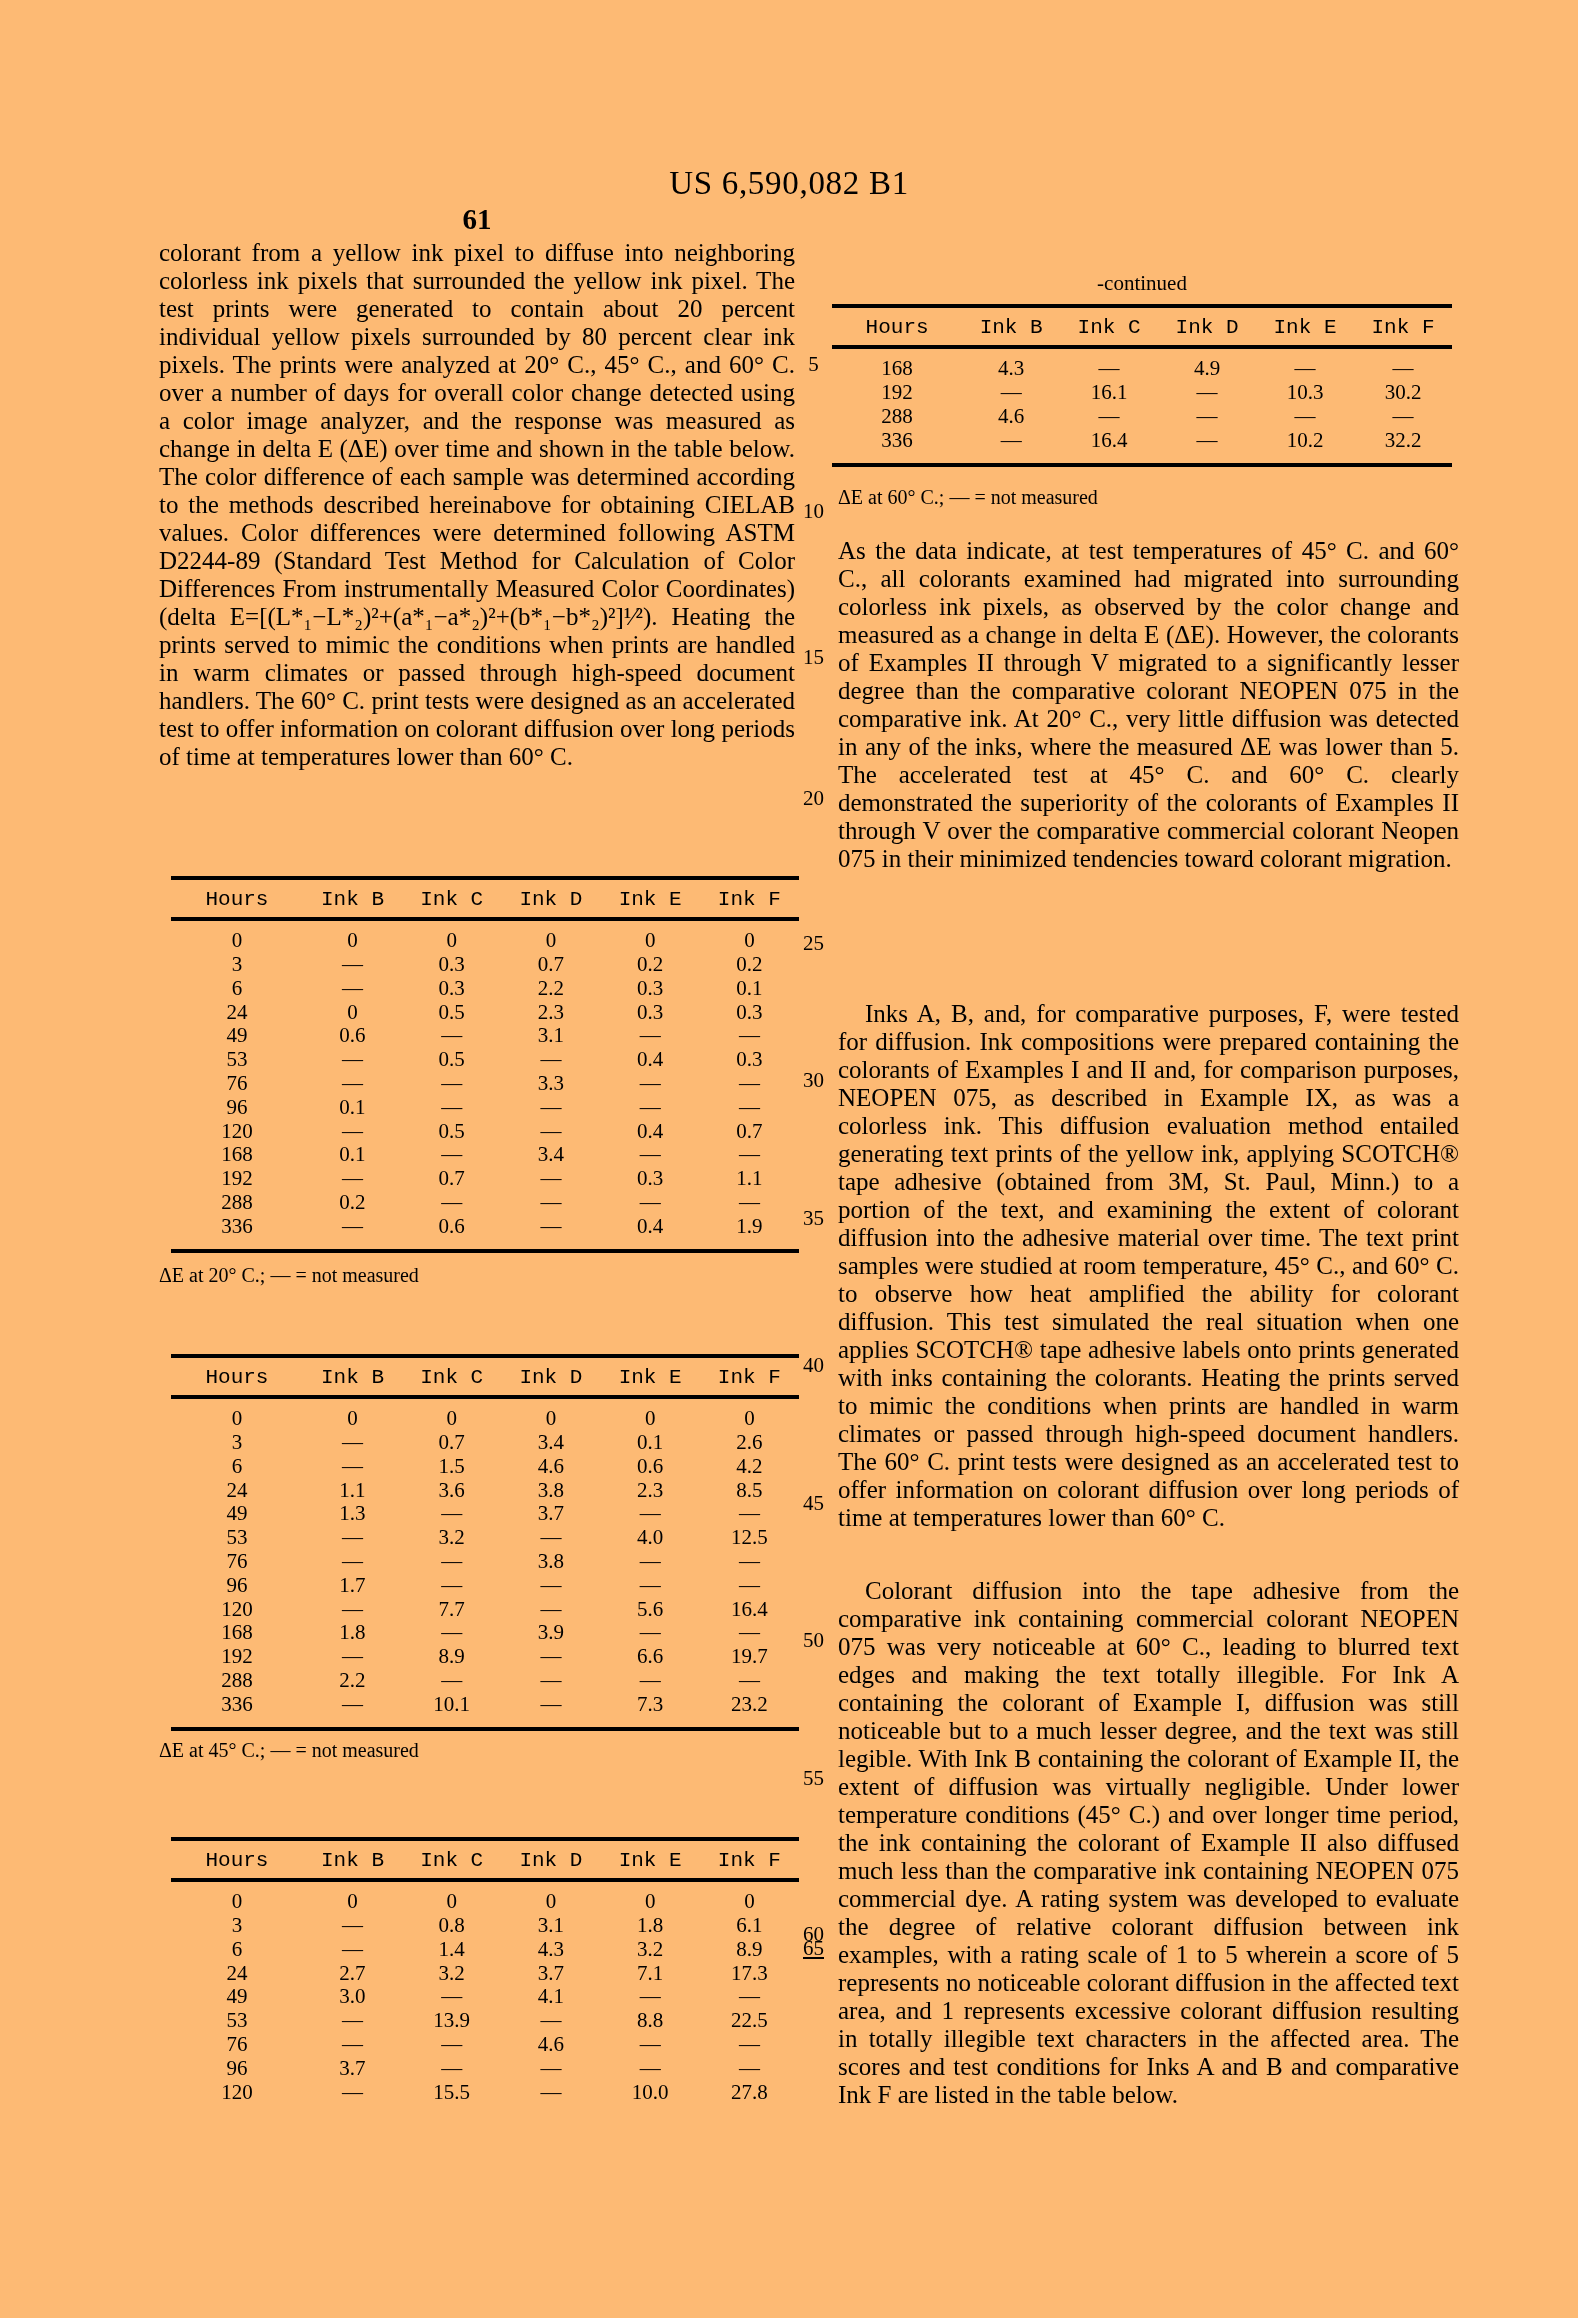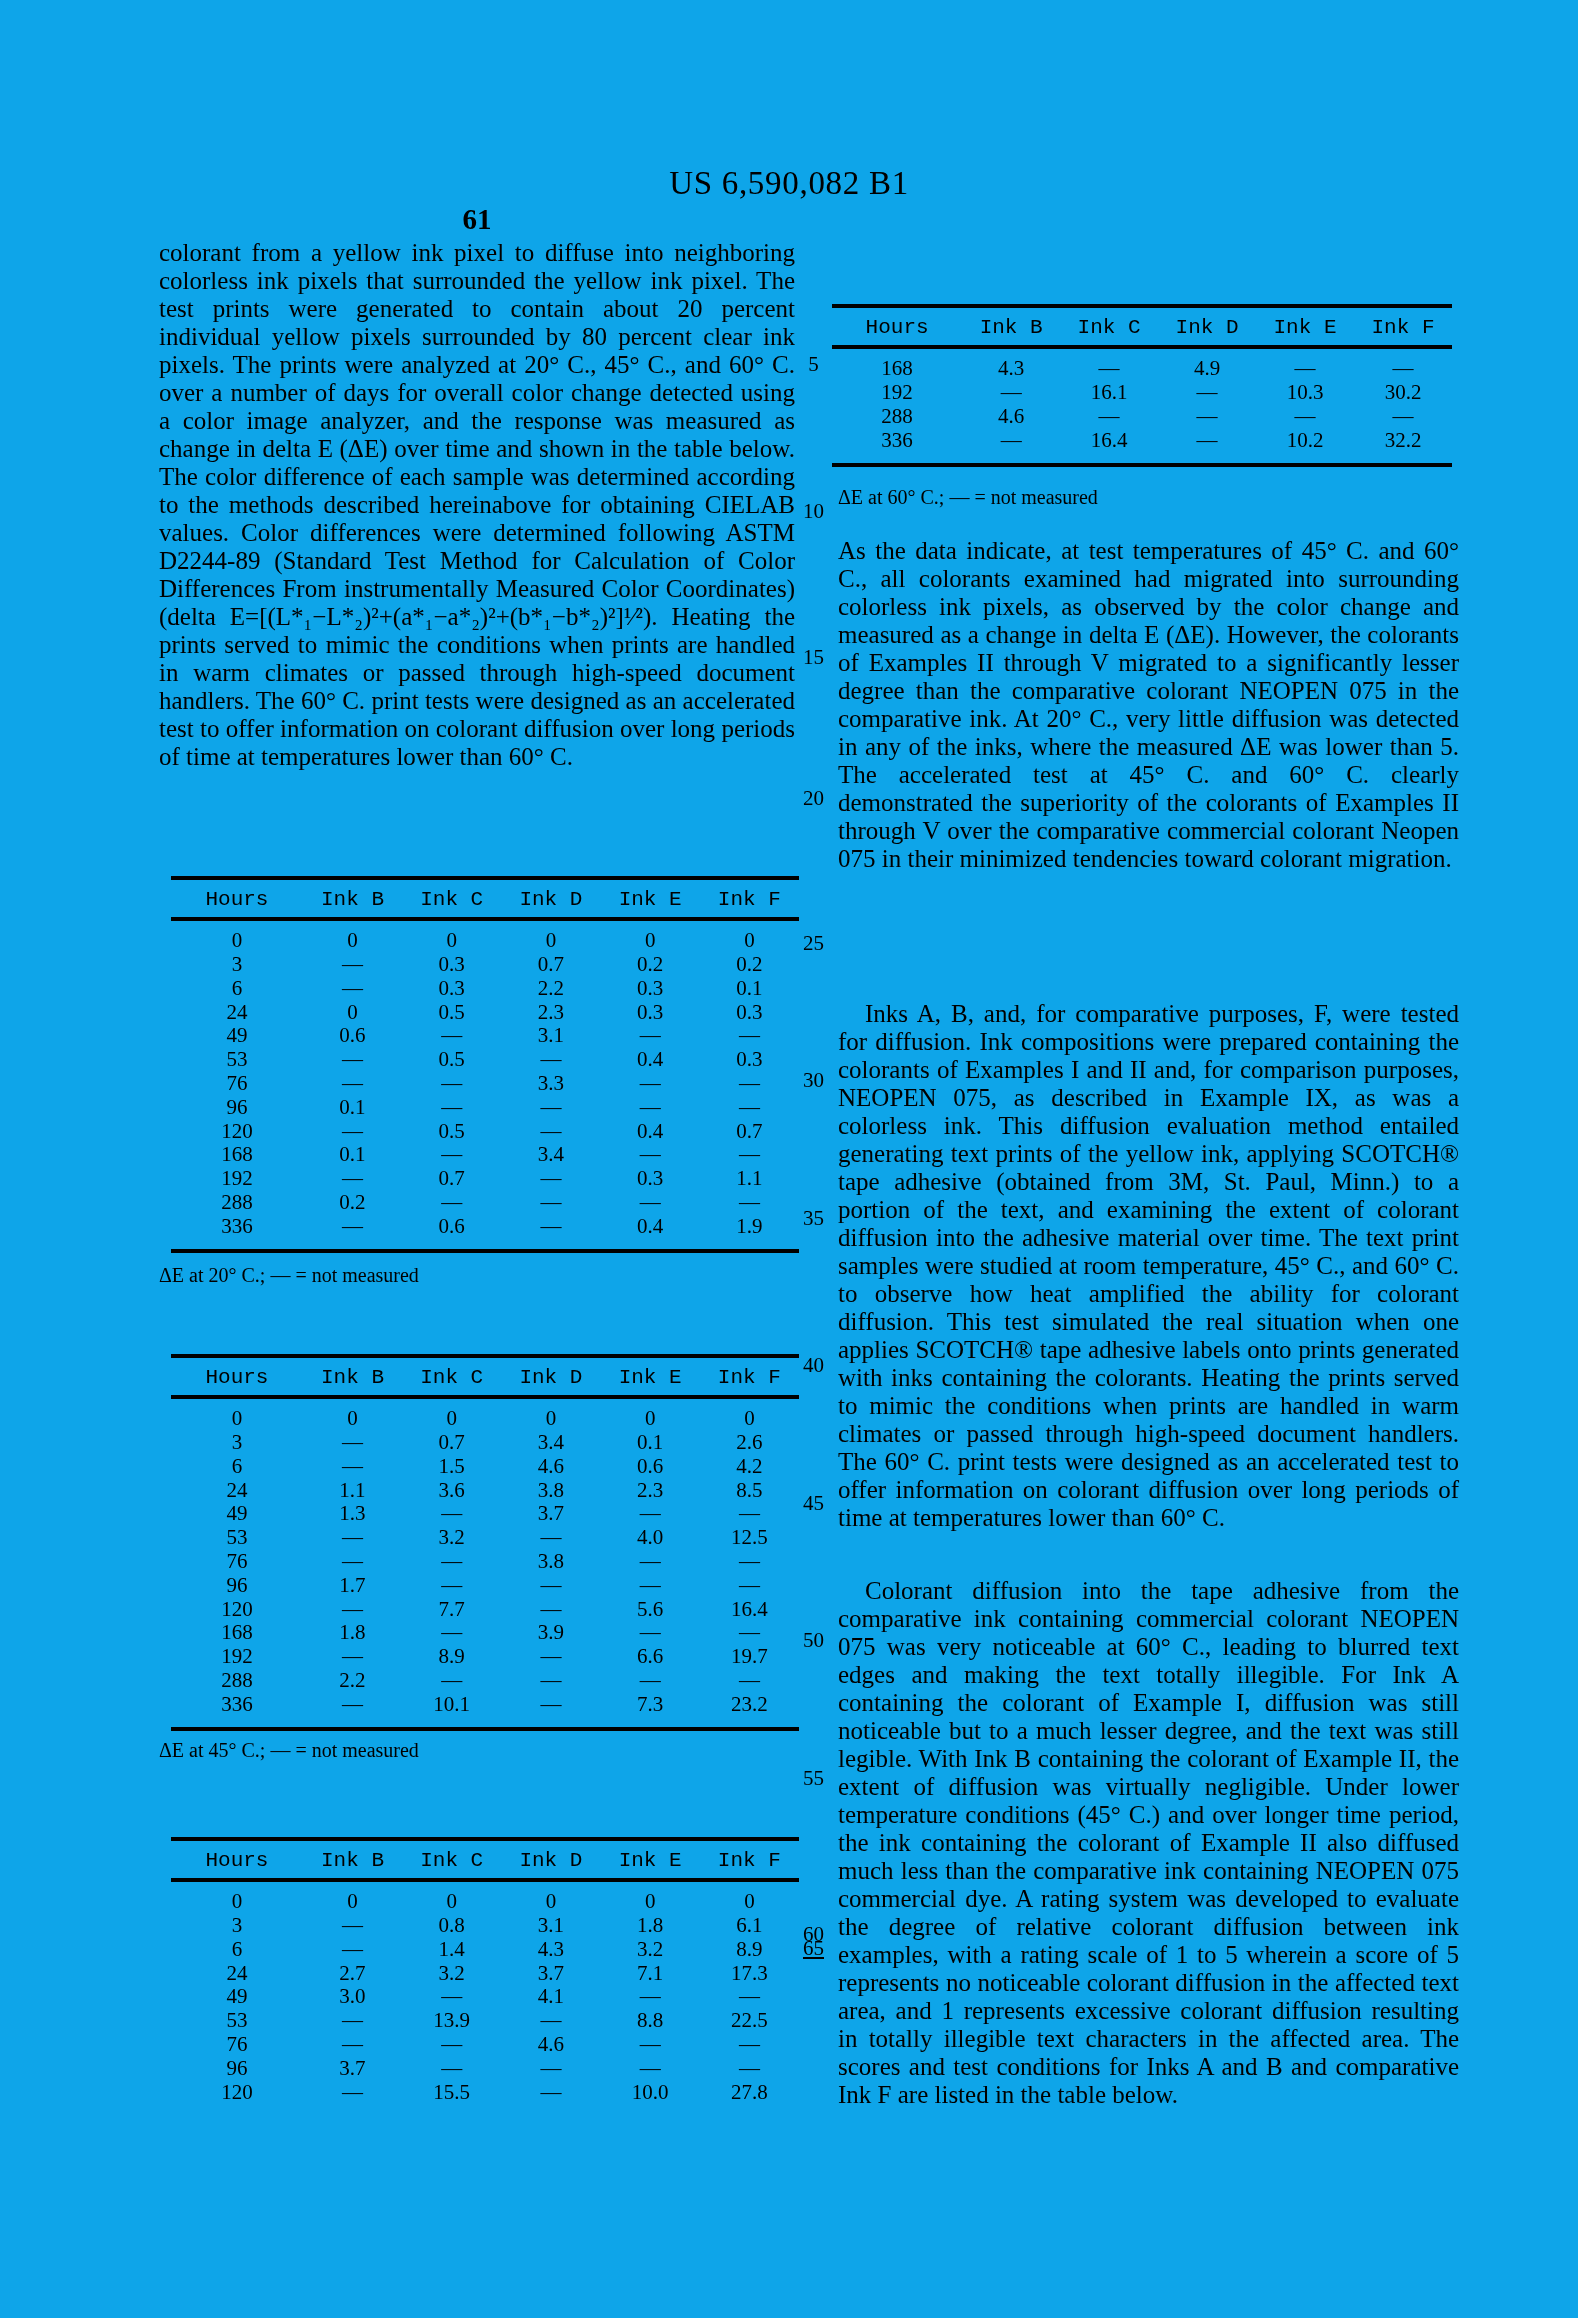--- a/index.html
+++ b/index.html
@@ -1,21 +1,21 @@
 <!DOCTYPE html>
 <html style="font-size:11px"><head>
 <meta charset="utf-8">
 <style>
   html, body { margin: 0; padding: 0; background: #e8e8e8; }
   .page {
     position: relative;
     width: 1578px;
     height: 2319px;
     margin: 0 auto;
-    background: #0ea5e9;
+    background: #fdba74;
     color: #000000;
     font-family: "Liberation Serif", "DejaVu Serif", serif;
     overflow: hidden;
   }
   .patent-number {
     position: absolute;
     top: 165px; left: 0; right: 0;
     text-align: center;
     font-size: 33px;
     letter-spacing: 0.7px;
@@ -488,20 +488,21 @@
             <td>—</td>
             <td>15.5</td>
             <td>—</td>
             <td>10.0</td>
             <td>27.8</td>
           </tr>
         </tbody>
     </table>
   </div>
 
+  <div class="continued-label" style="top:271px;">-continued</div>
 
   <div class="tbl-wrap closed" style="left:832px; top:304px; width:620px;">
     <table>
       <colgroup>
         <col class="c-hours">
           <col class="c-ink">
           <col class="c-ink">
         <col class="c-ink">
           <col class="c-ink">
           <col class="c-ink">

